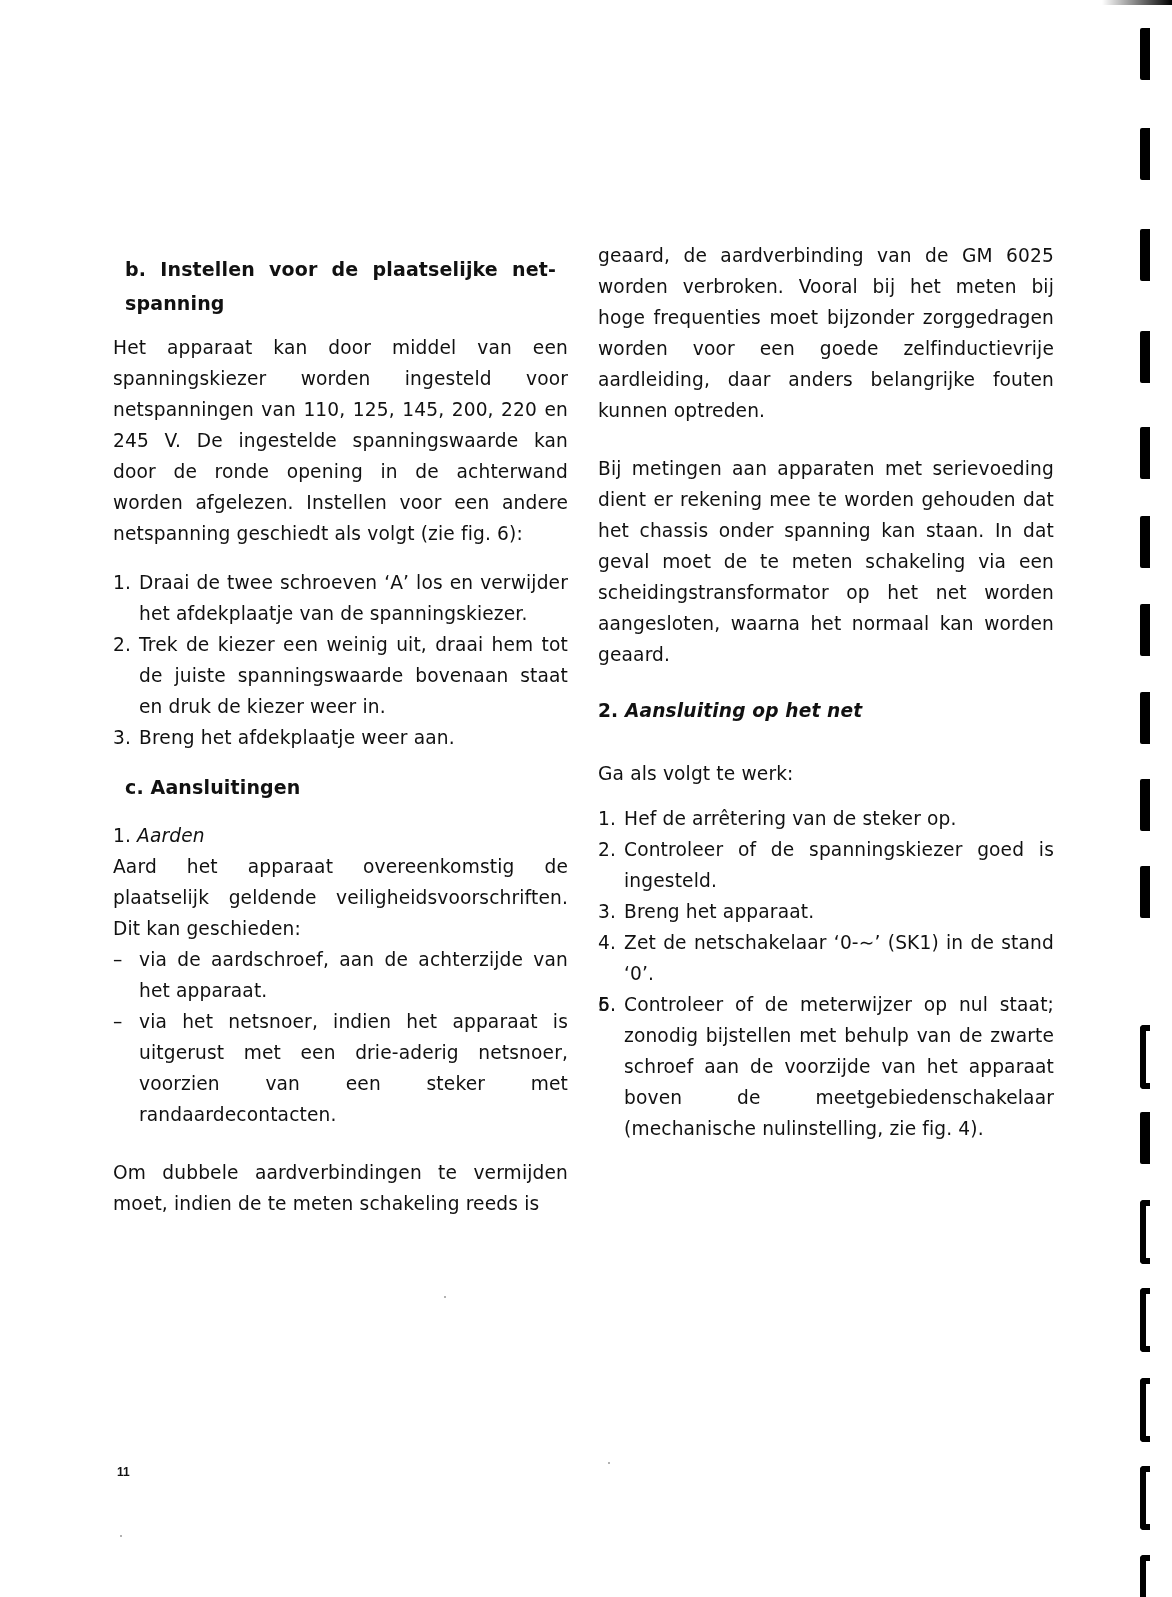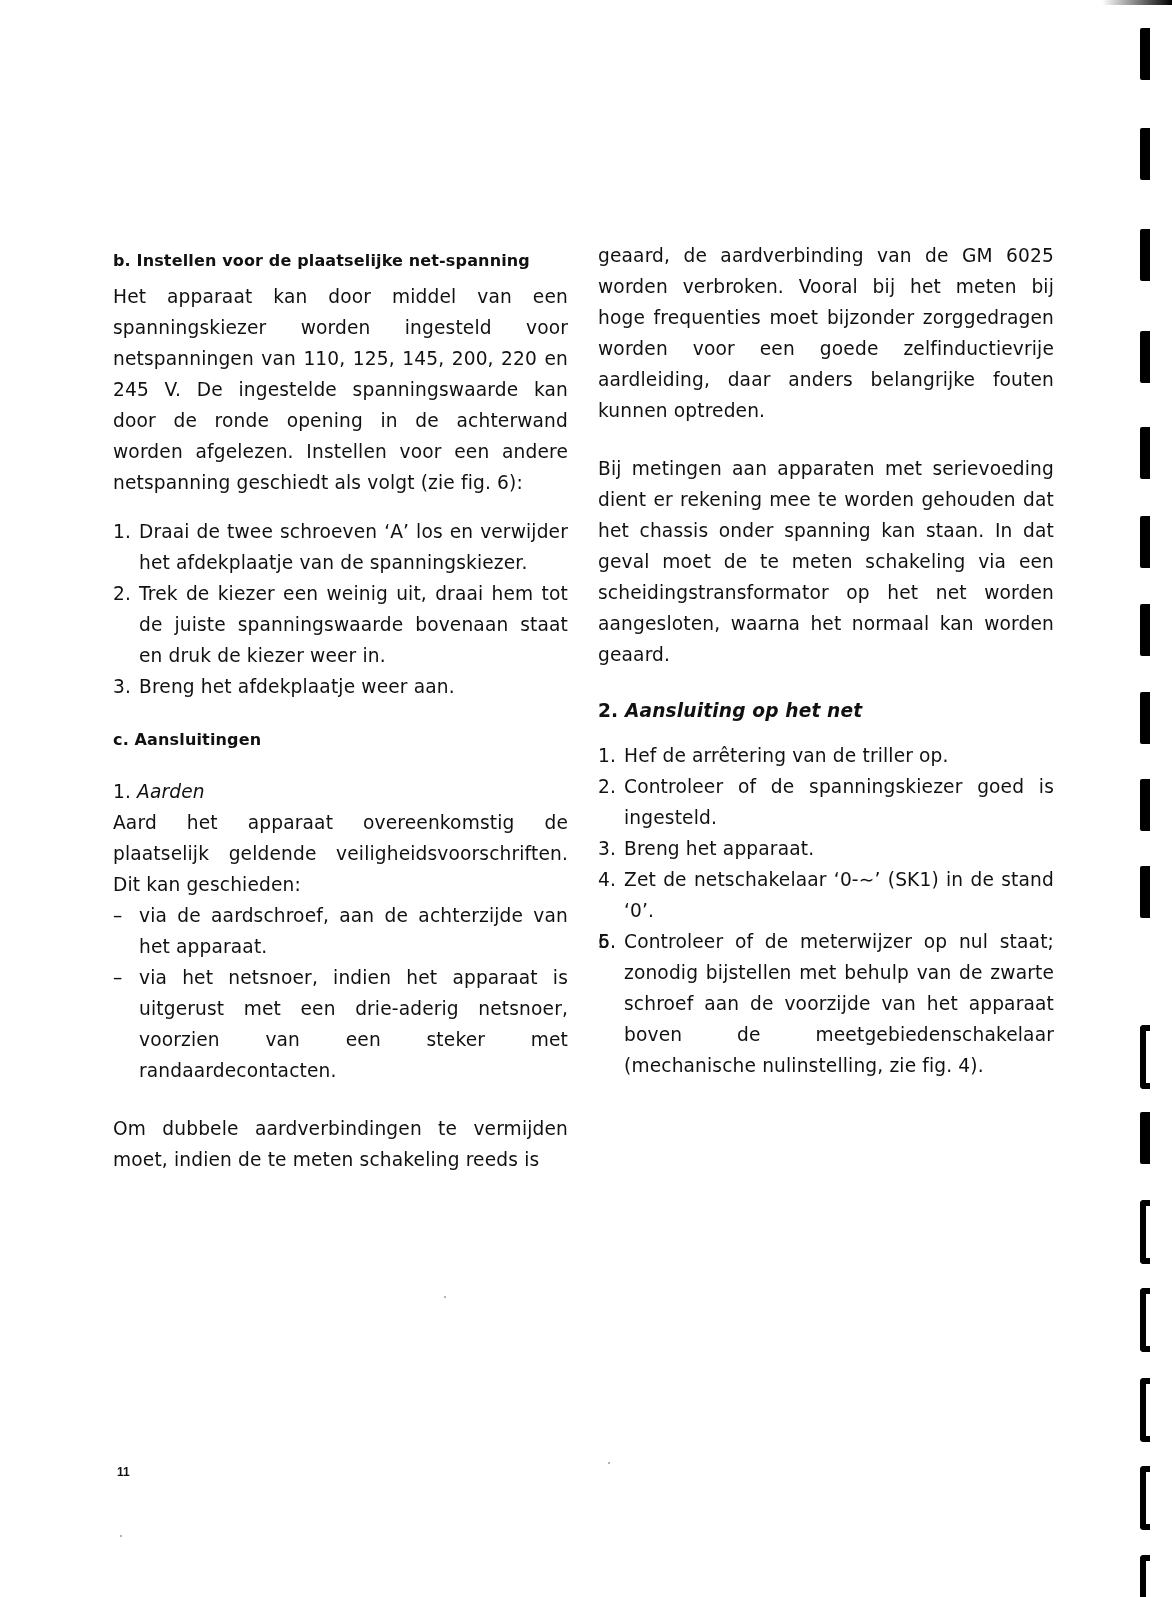--- a/index.html
+++ b/index.html
@@ -20,23 +20,23 @@
     top: 240px;
     font-size: 18.6px;
     line-height: 31px;
     text-align: justify;
     letter-spacing: 0.15px;
   }
   .col-left { left: 113px; width: 455px; }
   .col-right { left: 598px; width: 456px; }
   .heading {
     font-weight: bold;
-    font-size: 16px;
-    line-height: 41px;
-    margin: 0;
+    font-size: 19px;
+    line-height: 34px;
+    margin: 12px;
   }
   .heading-b { text-align-last: auto; }
   .heading-c { margin-top: 17px; }
   p { margin: 0; }
   .gap { margin-top: 27px; }
   .gap-s { margin-top: 15px; }
   .subheading { margin-top: 16px; }
   .subheading .num { font-style: normal; }
   .subheading .ital { font-style: italic; }
   ol.steps, ul.dashes {
@@ -148,25 +148,26 @@
 <div class="col col-right">
   <p>geaard, de aardverbinding van de GM 6025 worden verbroken. Vooral bij het meten bij hoge frequenties moet bijzonder zorggedragen worden voor een goede zelfinductievrije aardleiding, daar anders belangrijke fouten kunnen optreden.</p>
 
   <p class="gap">Bij metingen aan apparaten met serievoeding dient er rekening mee te worden gehouden dat het chassis onder spanning kan staan. In dat geval moet de te meten schakeling via een scheidingstransformator op het net worden aangesloten, waarna het normaal kan worden geaard.</p>
 
   <p class="gap" style="margin-top:25px;font-weight:bold;">
     <span class="num">2.</span>
     <span class="ital" style="font-style:italic;">Aansluiting op het net</span>
   </p>
 
+  <p class="gap" style="margin-top:32px;">Ga als volgt te werk:</p>
 
   <ol class="steps" style="margin-top:14px;">
     <li>
       <span class="marker">1.</span>
-      <span>Hef de arrêtering van de triller op.</span>
+      <span>Hef de arrêtering van de steker op.</span>
     </li>
     <li>
       <span class="marker">2.</span>
       <span>Controleer of de spanningskiezer goed is ingesteld.</span>
     </li>
     <li>
       <span class="marker">3.</span>
       <span>Breng het apparaat.</span>
     </li>
     <li>

